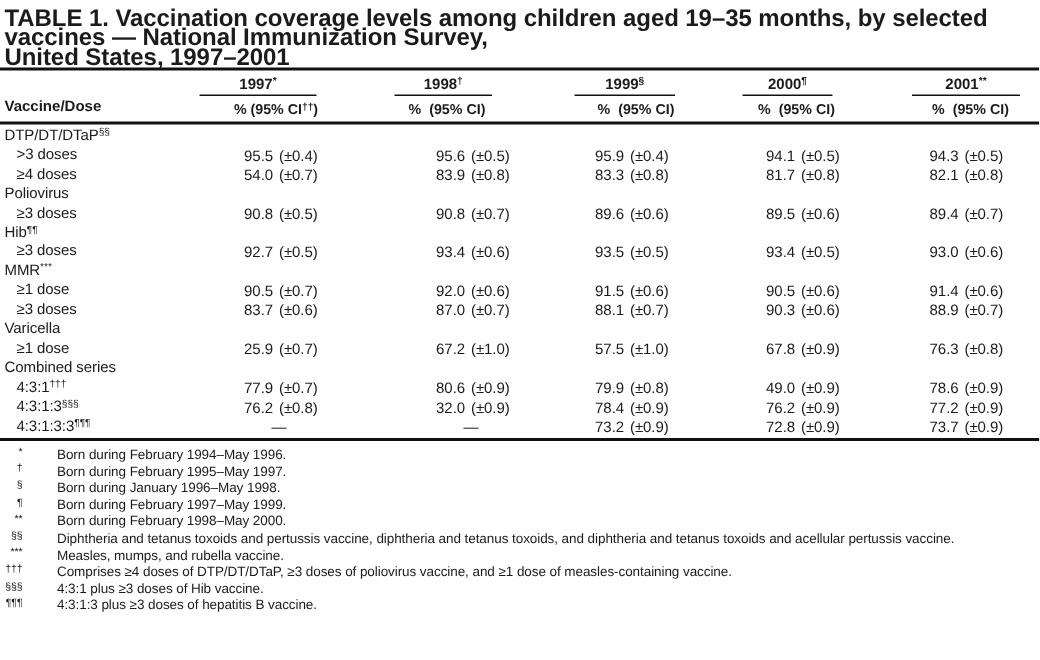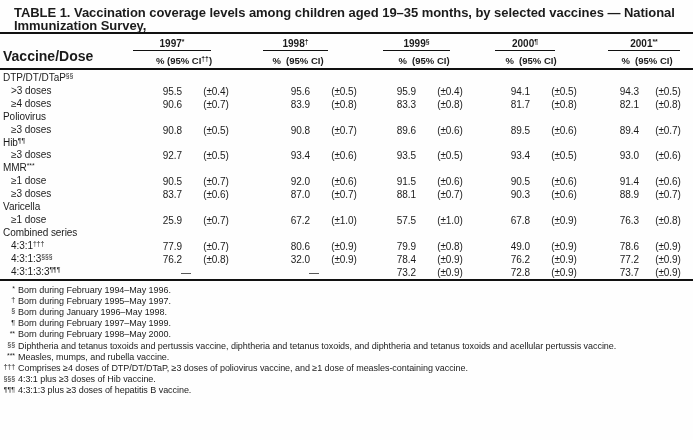--- a/index.html
+++ b/index.html
@@ -3,67 +3,68 @@
 <meta charset="utf-8">
 <style>
   html,body { margin:0; padding:0; background:#fff; }
   .page {
     width:693px; height:440px; position:relative; overflow:hidden;
     background:#fefefe; color:#1b1b1b;
     font-family:"Liberation Sans","DejaVu Sans",sans-serif;
     -webkit-font-smoothing:antialiased;
   }
   .title {
-    font-weight:700; font-size:13px; line-height:13px;
-    padding:6px 2px 0 14px; letter-spacing:-0.05px;
+    font-weight:700; font-size:16px; line-height:13px;
+    padding:6px 2px 0 3px; letter-spacing:-0.05px;
   }
   .rule { border:0; margin:0; background:#111; height:2px; }
 
   
   .hdr { position:relative; height:34px; }
-  .vd { position:absolute; left:3px; bottom:4px; font-weight:700; font-size:14px; }
+  .vd { position:absolute; left:3px; bottom:4px; font-weight:700; font-size:10px; }
   .ycol { position:absolute; top:4px; }
   .yline { font-weight:700; font-size:10px; text-align:center;
            border-bottom:1.4px solid #111; padding-bottom:1px; }
   .ysub  { position:absolute; top:17px; width:120px; text-align:center;
            font-weight:700; font-size:9.5px; white-space:pre; }
   .y1 { left:133px; width:78px; } .y1 .ysub { left:-9px; }
   .y2 { left:263px; width:65px; } .y2 .ysub { left:-25px; }
   .y3 { left:383px; width:67px; } .y3 .ysub { left:-19px; }
   .y4 { left:495px; width:60px; } .y4 .ysub { left:-24px; }
   .y5 { left:608px; width:72px; } .y5 .ysub { left:-21px; }
 
   
   table.tbl { border-collapse:collapse; table-layout:fixed; width:693px; margin-top:2px; }
   .tbl td { font-size:10px; line-height:11.9px; padding:0; white-space:nowrap;
             vertical-align:bottom; letter-spacing:-0.05px; }
   td.lbl { padding-left:3px; text-align:left; }
   td.lbl.ind { padding-left:11px;margin-top:40px; }
   td.val { text-align:right; }
-  td.ci  { text-align:center; padding-left:4px; }
+  td.ci  { text-align:left; padding-left:4px; }
   td.val.dash { position:relative; left:9px; }
 
   sup.mk { font-size:6.8px; position:relative; top:-3px; vertical-align:baseline; }
 
   
   .fns { margin-top:4px; }
   .fn { display:flex; font-size:9px; line-height:11.2px; letter-spacing:-0.05px; }
   .fn .mk { width:15px; min-width:15px; text-align:right; padding-right:3px;
             font-size:7px; position:relative; top:-1.5px; }
-  .fn .tx { flex:1; padding-right:2px; }
+  .fn .tx { flex:1; padding-right:2px;margin-left:20px; }
   .fn .tx.just { text-align:justify; }
   .fn i { font-style:italic; }
 </style>
 </head>
 <body>
 
 <div class="page">
 
   <div class="title">
     <span>TABLE 1. Vaccination coverage levels among children aged 19–35 months, by selected vaccines — National Immunization Survey,</span><br>
+    <span>United States, 1997–2001</span>
   </div>
 
   <div class="rule"></div>
 
   <div class="hdr">
     <div class="vd">Vaccine/Dose</div>
 
     <div class="ycol y1">
       <div class="yline"><span>1997</span><sup class="mk">*</sup></div>
       <div class="ysub"><span>% (95% CI</span><sup class="mk">††</sup><span>)</span></div>
@@ -116,21 +117,21 @@
           <td class="val">95.9</td>
           <td class="ci">(±0.4)</td>
           <td class="val">94.1</td>
           <td class="ci">(±0.5)</td>
           <td class="val">94.3</td>
           <td class="ci">(±0.5)</td>
         </tr>
 
       <tr>
           <td class="lbl ind"><span>≥4 doses</span><sup class="mk"></sup></td>
-          <td class="val">90.6</td>
+          <td class="val">54.0</td>
           <td class="ci">(±0.7)</td>
           <td class="val">83.9</td>
           <td class="ci">(±0.8)</td>
           <td class="val">83.3</td>
           <td class="ci">(±0.8)</td>
           <td class="val">81.7</td>
           <td class="ci">(±0.8)</td>
           <td class="val">82.1</td>
           <td class="ci">(±0.8)</td>
         </tr>

